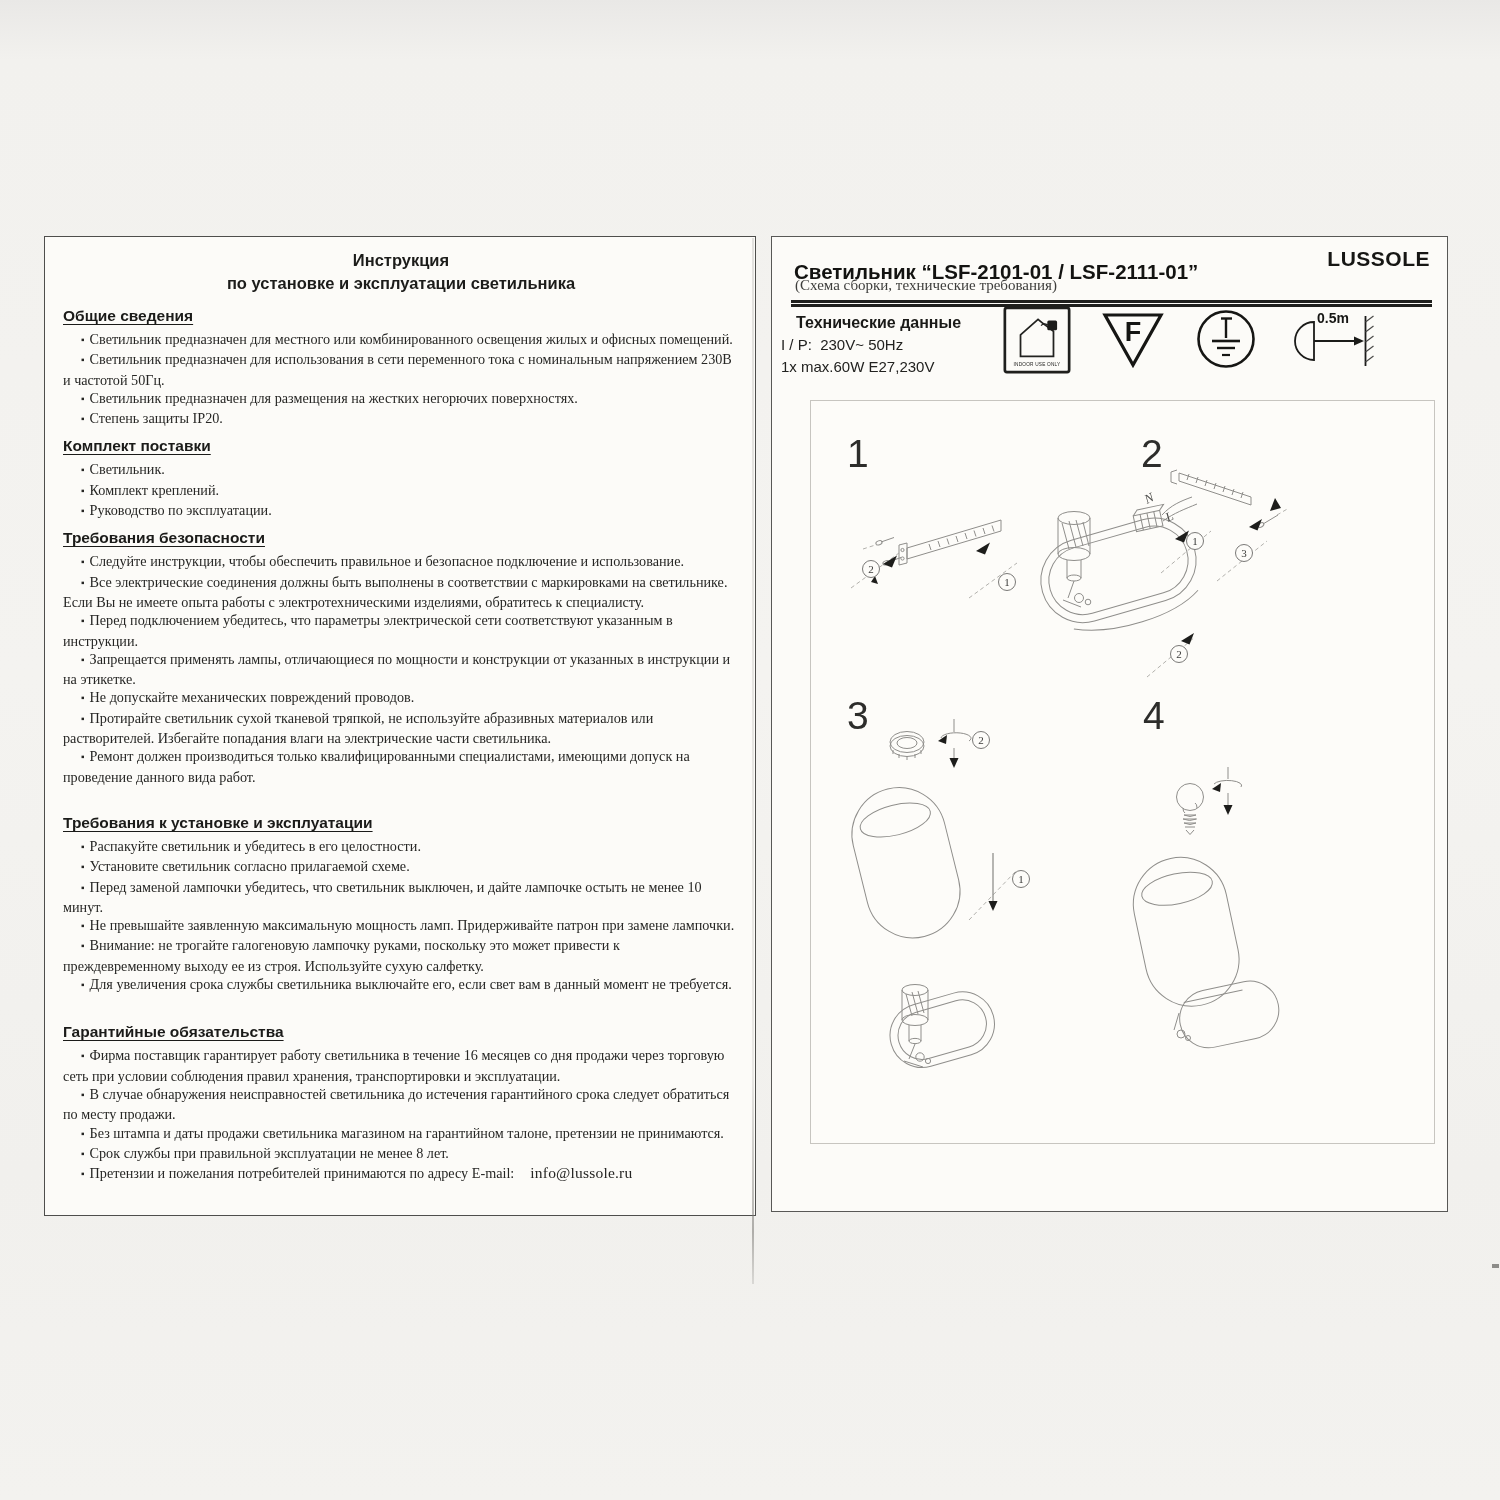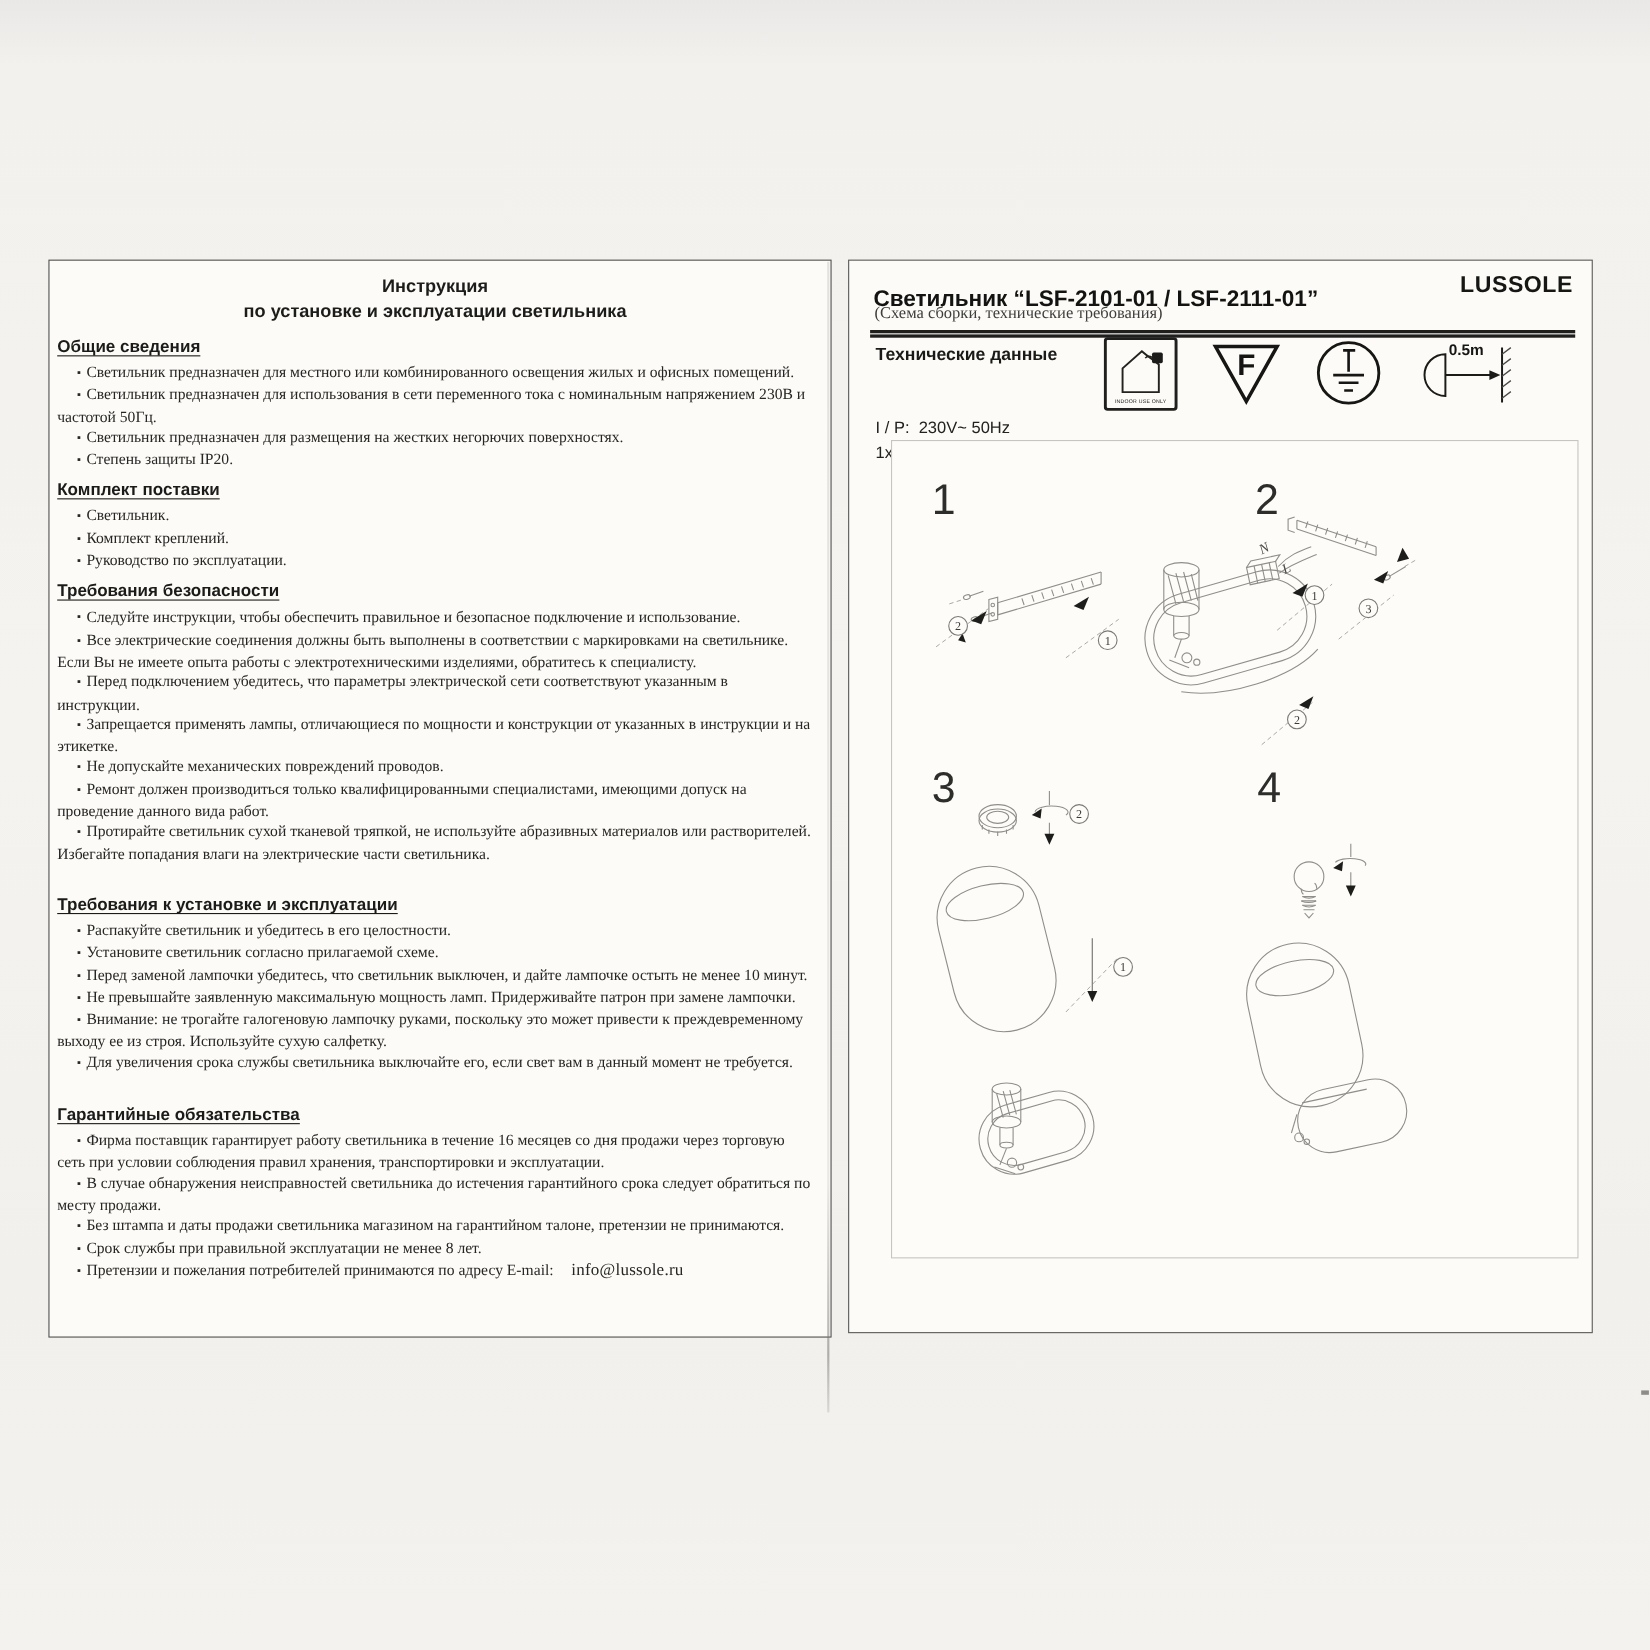--- a/index.html
+++ b/index.html
@@ -11,21 +11,21 @@
     position:relative;
     overflow:hidden;
   }
   .canvas{position:absolute;left:0;top:0;width:1500px;height:1500px;}
 
   
   .page{position:absolute;background:#fcfbf8;box-sizing:border-box;}
   .page-left{
     left:44px;top:236px;width:712px;height:980px;
     border:1.5px solid #4e4e4c;
-    padding:10px 16px 12px 7px;
+    padding:10px 16px 12px 18px;
     overflow:hidden;
   }
   .page-right{
     left:771px;top:236px;width:677px;height:976px;
     border:1.5px solid #585856;
   }
   .fold-line{
     position:absolute;left:752px;top:238px;width:1.5px;height:1046px;
     background:linear-gradient(180deg,rgba(150,148,144,.25) 0%,rgba(150,148,144,.18) 80%,rgba(120,118,114,.55) 95%,rgba(120,118,114,.2) 100%);
   }
@@ -46,21 +46,21 @@
   .li::before{ content:"\25AA\2002"; font-size:10px; position:relative; top:-1px; }
   .email{ margin-left:16px; font-size:15.5px; letter-spacing:.2px; }
 
   
   .rp-title{ position:absolute; left:22px; top:23px; font-family:"Liberation Sans",sans-serif; font-weight:bold; font-size:20.5px; color:#131311; }
   .rp-brand{ position:absolute; right:17px; top:10px; font-family:"Liberation Sans",sans-serif; font-weight:bold; font-size:21px; letter-spacing:.5px; color:#161614; }
   .rp-subtitle{ position:absolute; left:23px; top:40px; font-size:15px; color:#3e3e3c; }
   .rp-divider{ position:absolute; left:19px; right:15px; top:63px; height:7px;
     border-top:3px solid #1f1f1d; border-bottom:3px solid #1f1f1d; box-sizing:border-box; }
   .tech-heading{ position:absolute; left:24px; top:77px; font-family:"Liberation Sans",sans-serif; font-weight:bold; font-size:16px; color:#1a1a18; }
-  .tech-line{ position:absolute; left:24px; font-family:"Liberation Sans",sans-serif; font-size:15px; color:#222220; white-space:pre;margin-top:45px; }
+  .tech-line{ position:absolute; left:9px; font-family:"Liberation Sans",sans-serif; font-size:15px; color:#222220; white-space:pre; }
   .tech-line.l1{top:99px;}
   .tech-line.l2{top:121px;}
   .icons-row{ position:absolute; left:231px; top:69px; display:flex; align-items:flex-start; gap:30px; }
   .icon{flex:none;}
 
   .diagram-box{ position:absolute; left:38px; top:163px; width:623px; height:742px; border:1px solid #c7c5c0; background:#fdfcf9; }
   .dg text.stepnum{ font-family:"Liberation Sans",sans-serif; font-size:39px; fill:#2d2d2b; }
   .dg text.callout{ font-family:"Liberation Serif",serif; font-size:11px; fill:#3a3a38; text-anchor:middle; }
   .dg text.wire{ font-family:"Liberation Serif",serif; font-style:italic; font-size:13px; fill:#4a4a48; }
   .sketch{ stroke:#8f8e8b; fill:none; stroke-width:1; }
@@ -98,22 +98,22 @@
       <p class="li">Руководство по эксплуатации.</p>
     </div>
 
     <div class="sec mt-md">
       <h3 class="sec-h">Требования безопасности</h3>
       <p class="li">Следуйте инструкции, чтобы обеспечить правильное и безопасное подключение и использование.</p>
       <p class="li">Все электрические соединения должны быть выполнены в соответствии с маркировками на светильнике. Если Вы не имеете опыта работы с электротехническими изделиями, обратитесь к специалисту.</p>
       <p class="li">Перед подключением убедитесь, что параметры электрической сети соответствуют указанным в инструкции.</p>
       <p class="li">Запрещается применять лампы, отличающиеся по мощности и конструкции от указанных в инструкции и на этикетке.</p>
       <p class="li">Не допускайте механических повреждений проводов.</p>
+      <p class="li">Протирайте светильник сухой тканевой тряпкой, не используйте абразивных материалов или растворителей. Избегайте попадания влаги на электрические части светильника.</p>
       <p class="li">Ремонт должен производиться только квалифицированными специалистами, имеющими допуск на проведение данного вида работ.</p>
-      <p class="li">Протирайте светильник сухой тканевой тряпкой, не используйте абразивных материалов или растворителей. Избегайте попадания влаги на электрические части светильника.</p>
     </div>
 
     <div class="sec mt-lg">
       <h3 class="sec-h">Требования к установке и эксплуатации</h3>
       <p class="li">Распакуйте светильник и убедитесь в его целостности.</p>
       <p class="li">Установите светильник согласно прилагаемой схеме.</p>
       <p class="li">Перед заменой лампочки убедитесь, что светильник выключен, и дайте лампочке остыть не менее 10 минут.</p>
       <p class="li">Не превышайте заявленную максимальную мощность ламп. Придерживайте патрон при замене лампочки.</p>
       <p class="li">Внимание: не трогайте галогеновую лампочку руками, поскольку это может привести к преждевременному выходу ее из строя. Используйте сухую салфетку.</p>
       <p class="li">Для увеличения срока службы светильника выключайте его, если свет вам в данный момент не требуется.</p>

